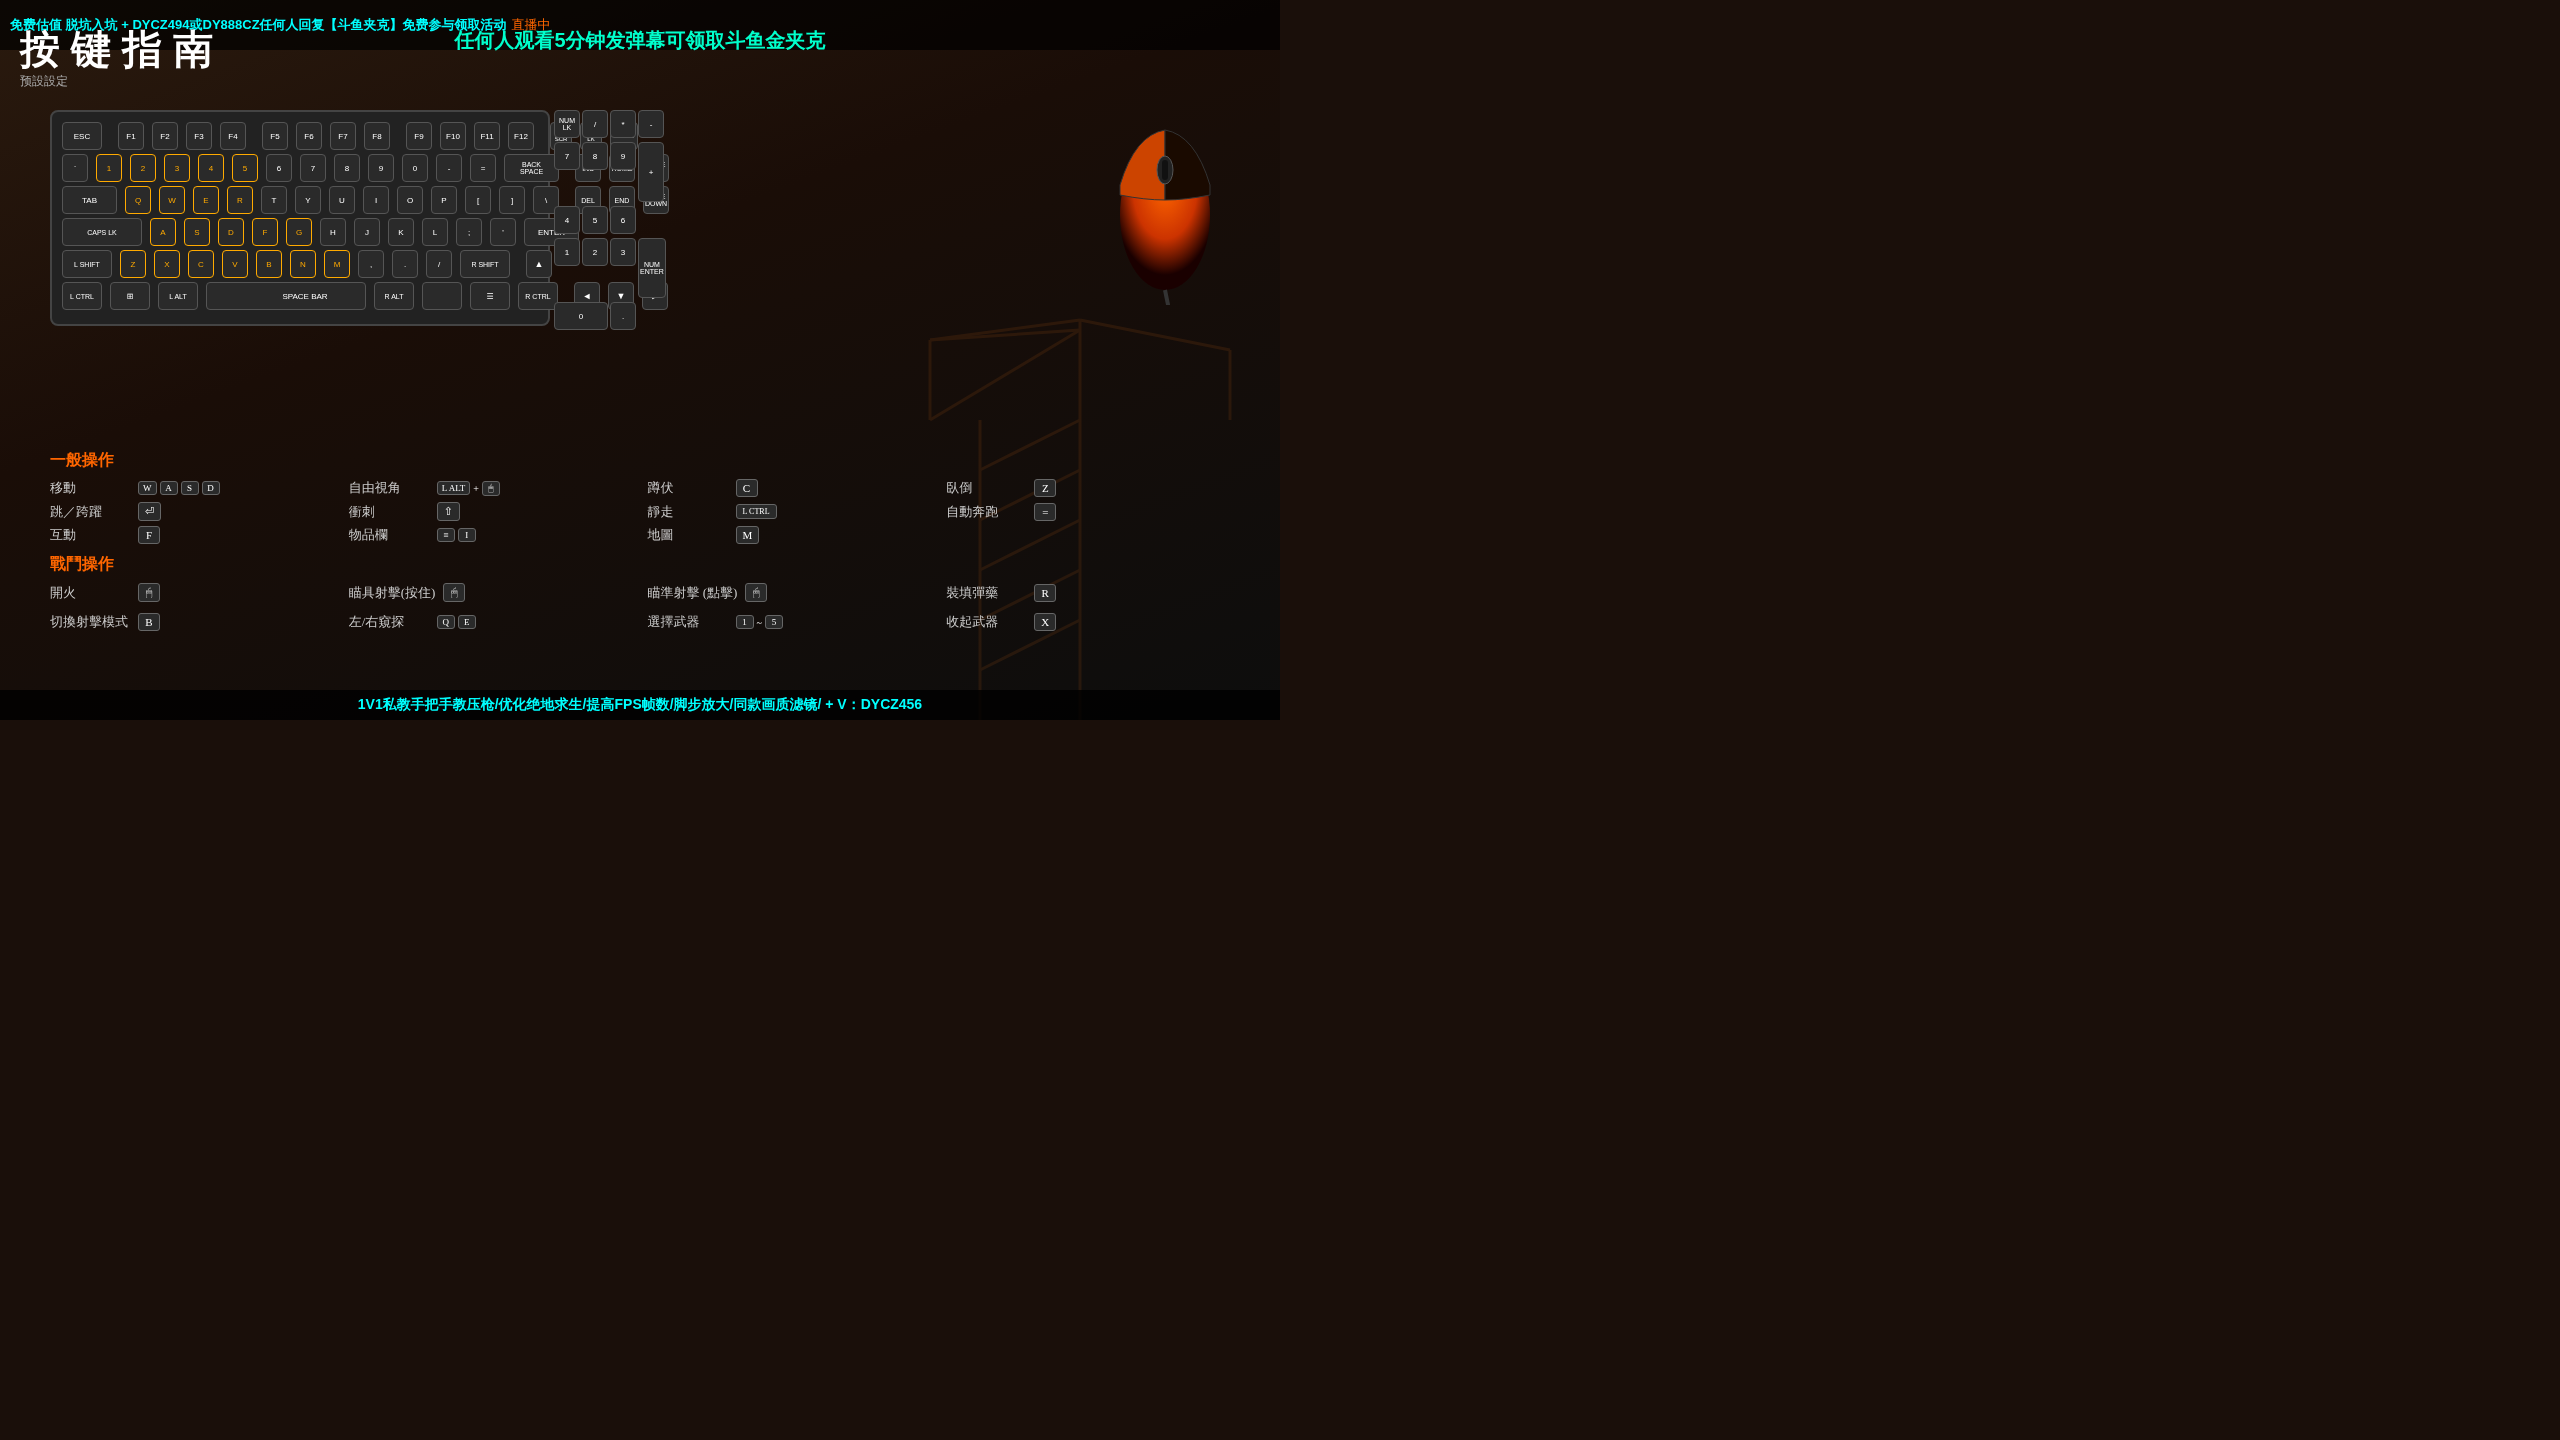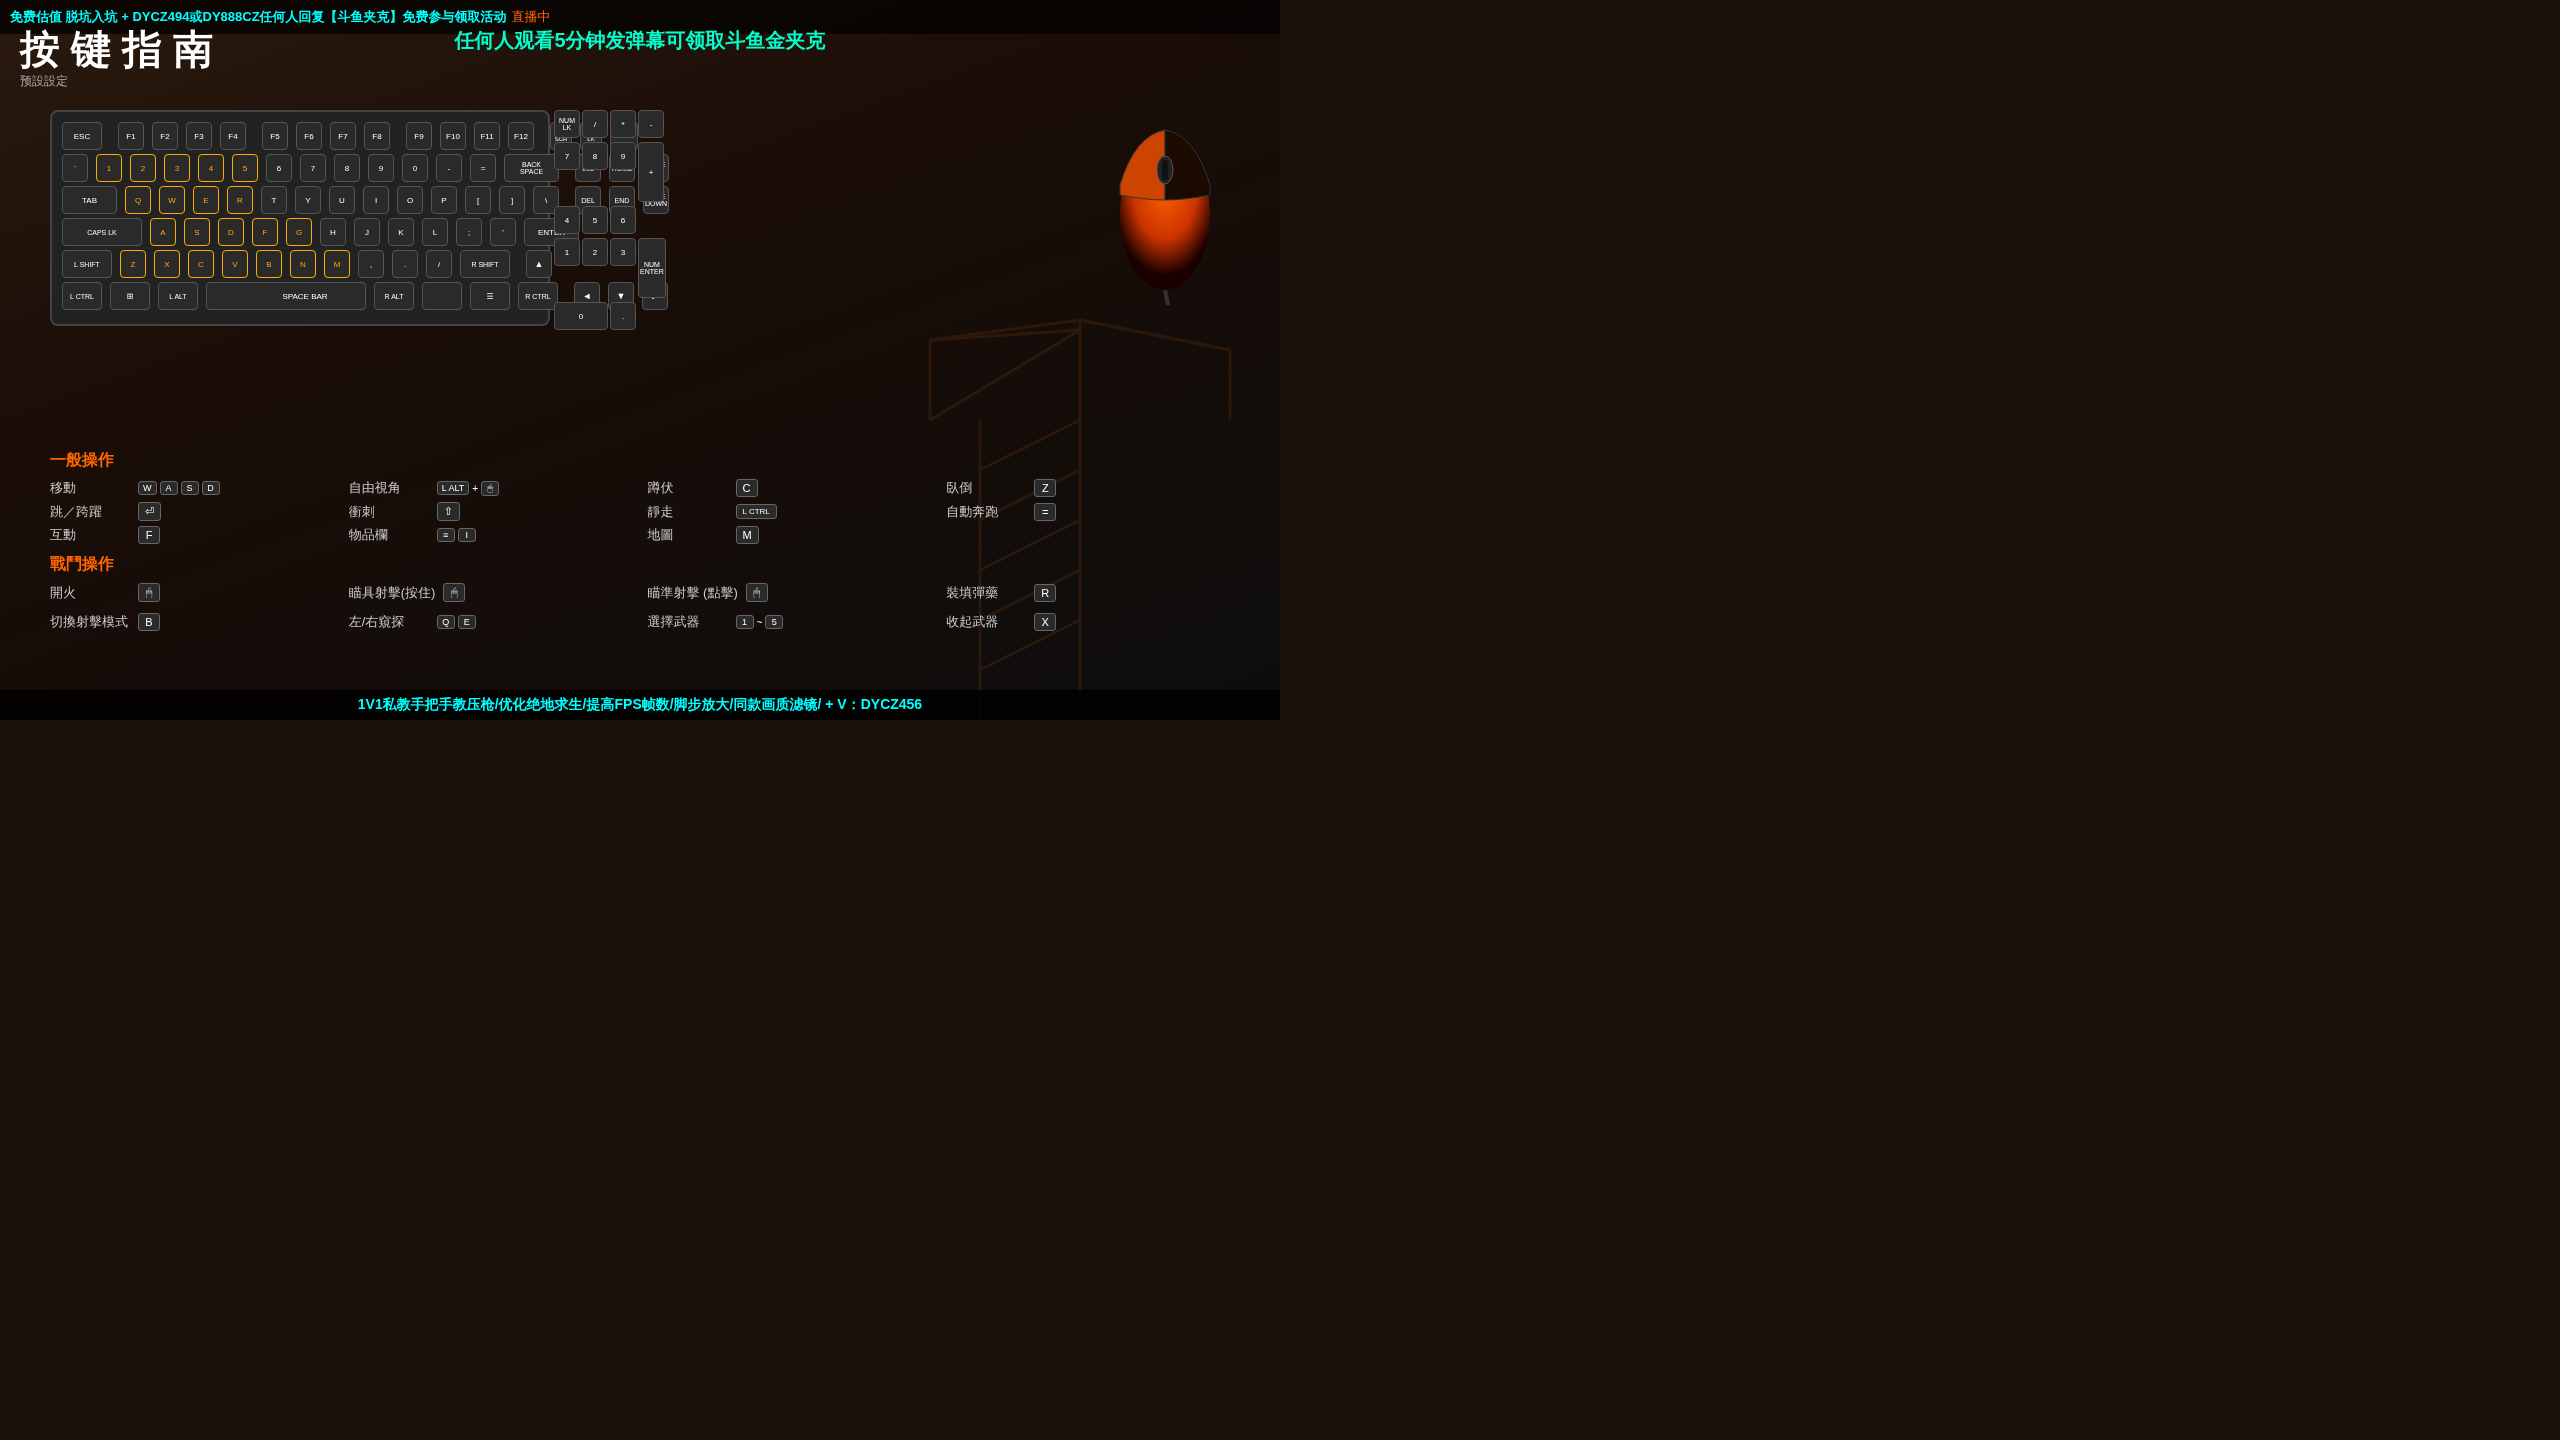--- a/index.html
+++ b/index.html
@@ -30,21 +30,21 @@
       z-index: 1;
     }
 
     
     .top-bar {
       position: absolute;
       top: 0;
       left: 0;
       right: 0;
       background: rgba(0,0,0,0.7);
-      padding: 8px 10px;
+      padding: 16px 10px;
       z-index: 10;
       display: flex;
       align-items: center;
       text-align: right;
     }
     .top-bar-text {
       color: #00ffff;
       font-size: 13px;
       font-weight: bold;
     }
@@ -647,21 +647,21 @@
             </div>
           <div class="key">
               <span>.</span>
             </div>
         </div>
       </div>
     </div>
   </div>
 </div>
 
-<div style="position:absolute;top:450px;left:50px;right:50px;z-index:5;">
+<div style="position:absolute;top:450px;left:50px;right:50px;z-index:5;font-family:Liberation Serif, serif;">
 
   <div>
     <div class="ref-section-title">一般操作</div>
     <div style="display:grid;grid-template-columns:repeat(4,1fr);gap:5px 15px;margin-bottom:10px;">
       <div class="ref-item">
         <span class="ref-label">移動</span>
         <div class="ref-keys">
           <span class="ref-key-small">W</span>
           <span class="ref-key-small">A</span>
           <span class="ref-key-small">S</span>

